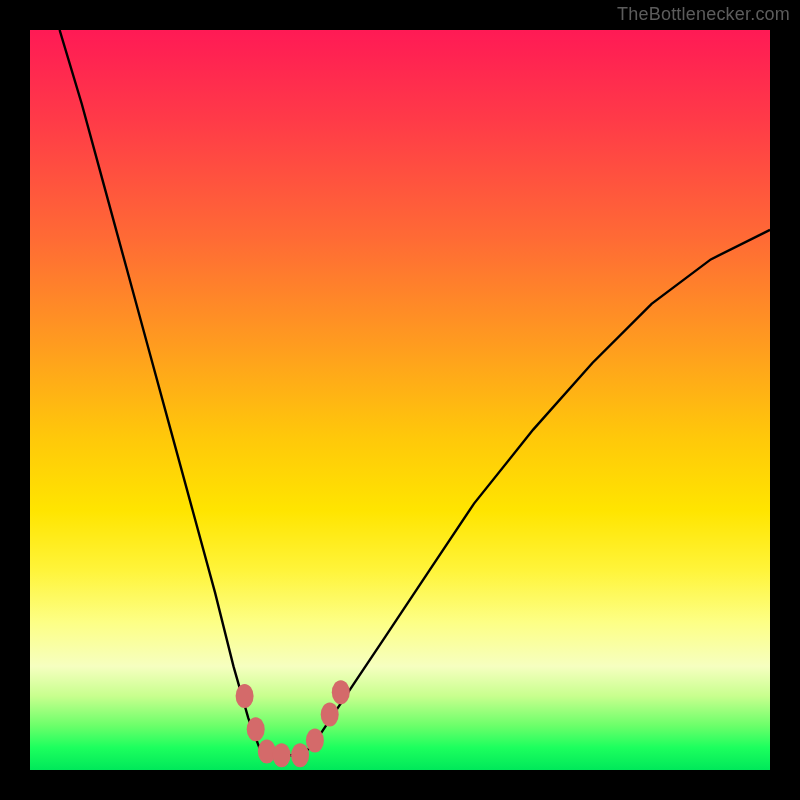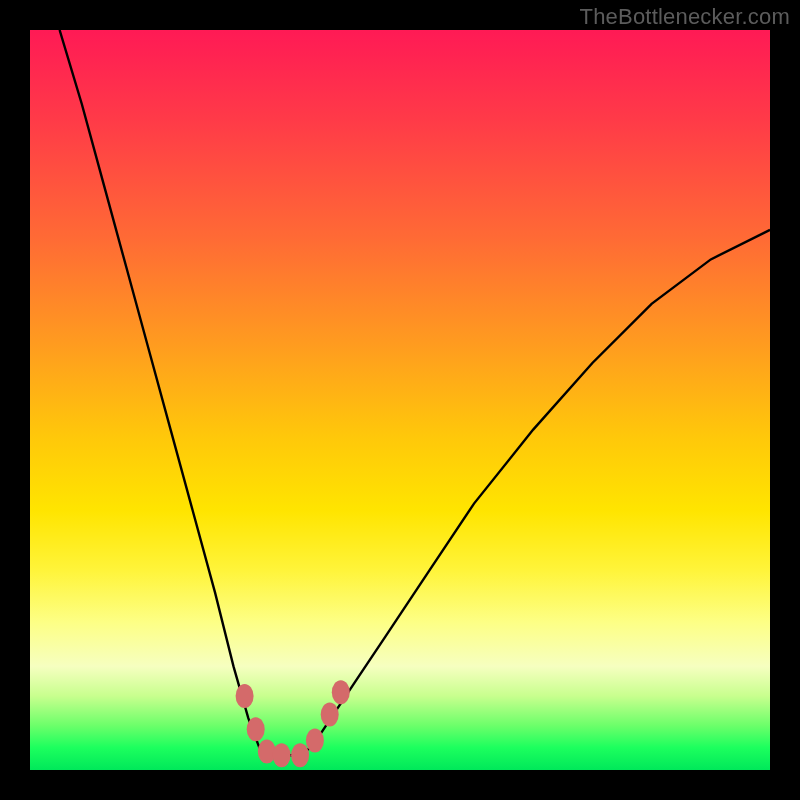--- a/index.html
+++ b/index.html
@@ -48,21 +48,21 @@
   .curve-svg {
     position: absolute;
     inset: 0;
     width: 100%;
     height: 100%;
   }
   .watermark {
     position: absolute;
     top: 4px;
     right: 10px;
-    font-size: 22px;
+    font-size: 18px;
     font-weight: 500;
     color: #5c5c5c;
     letter-spacing: 0.2px;
     user-select: none;
   }
 </style>
 </head>
 <body>
 
 <div class="frame">

